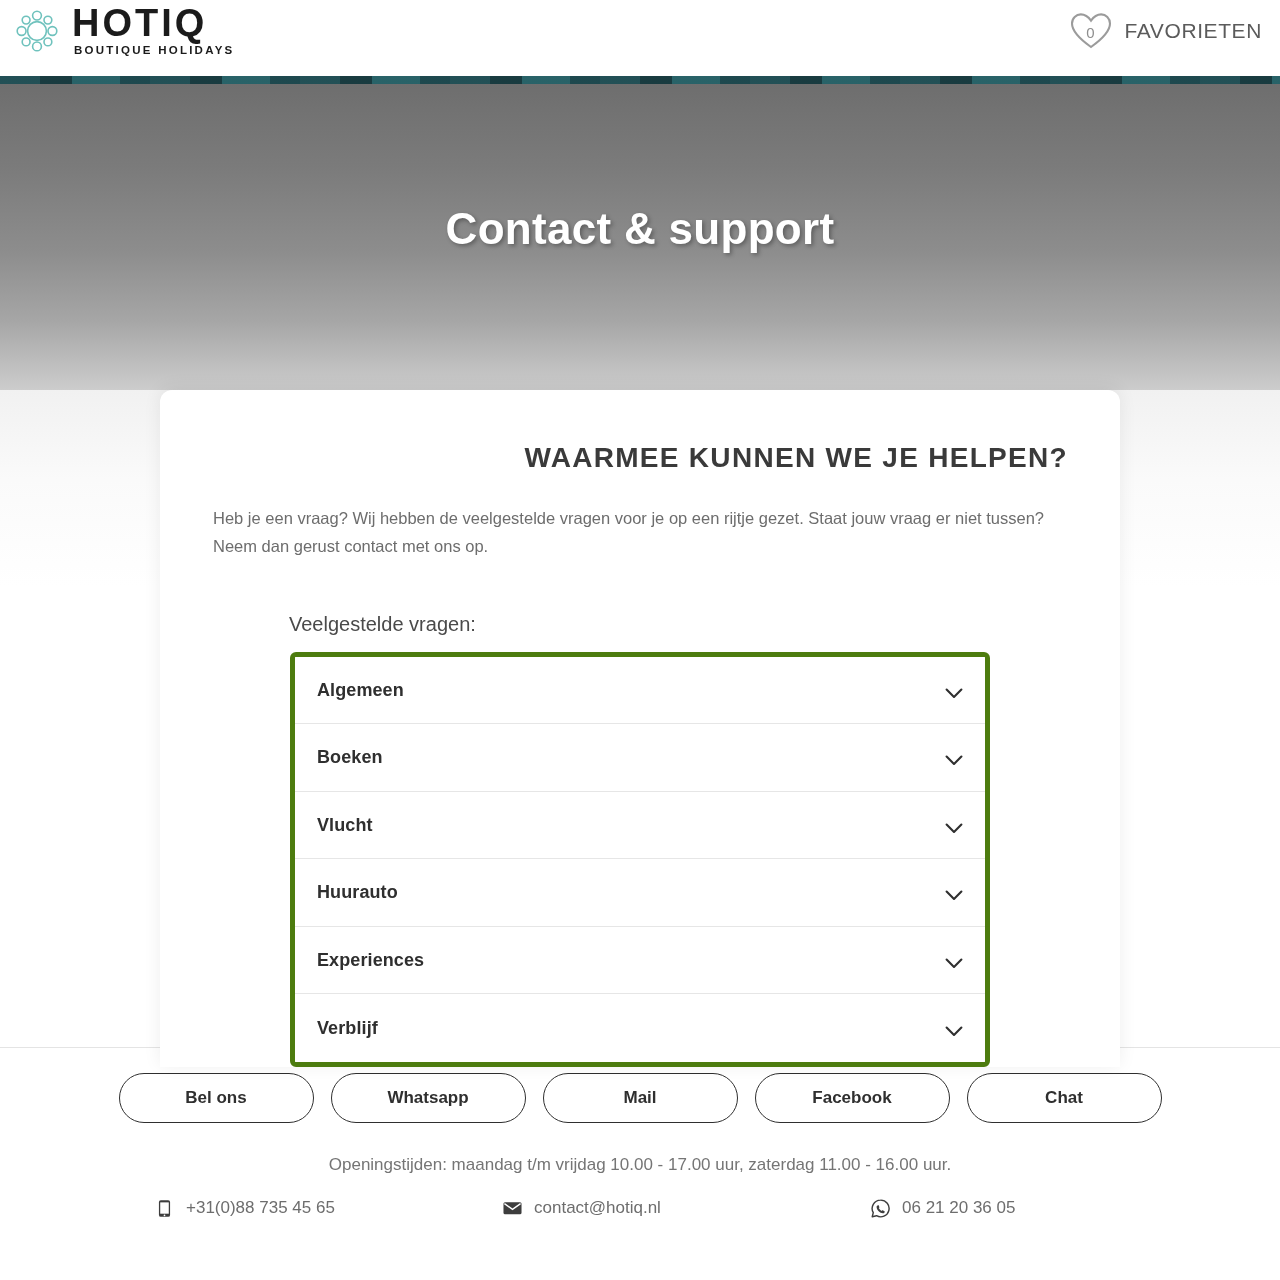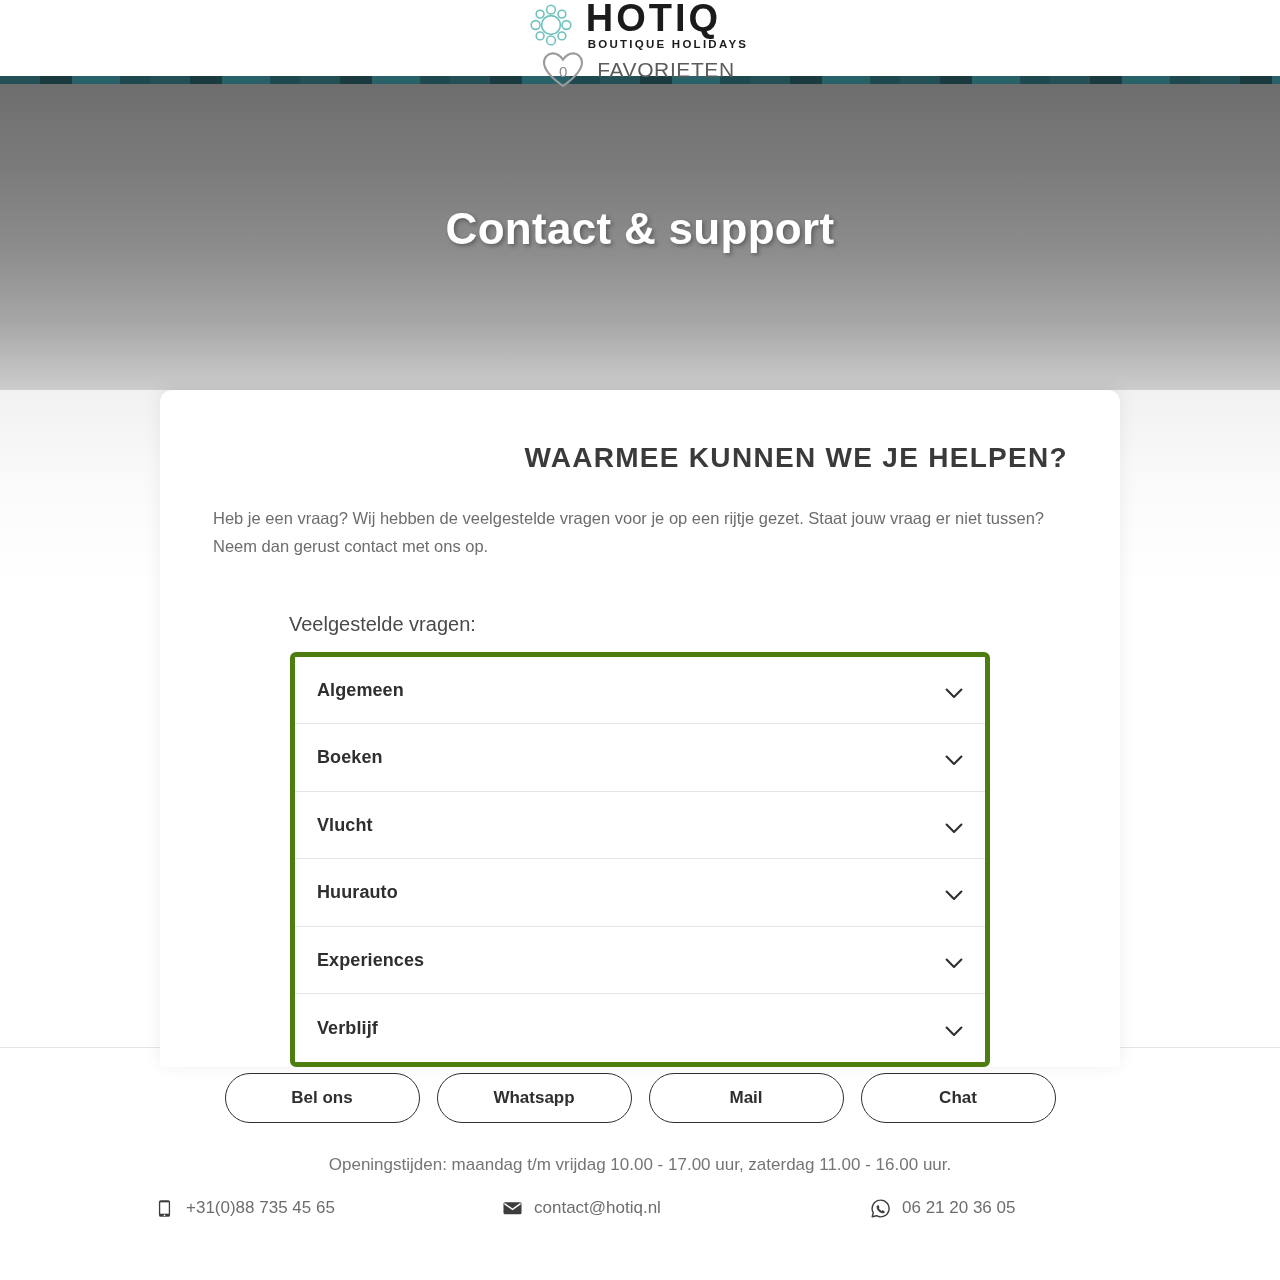--- a/index.html
+++ b/index.html
@@ -16,21 +16,20 @@
     position: absolute;
     top: 0; left: 0;
     width: 1280px;
     height: 61px;
     background: #ffffff;
     display: flex;
     align-items: center;
     justify-content: space-between;
     padding: 0 18px 0 14px;
     z-index: 40;
-    flex-direction: column;
   }
   .brand { display: flex; align-items: center; gap: 12px; }
   .brand-mark { width: 46px; height: 46px; flex: 0 0 46px; }
   .brand-words { display: flex; flex-direction: column; justify-content: center; }
   .brand-name {
     font-size: 38px;
     font-weight: bold;
     letter-spacing: 3px;
     line-height: 0.95;
     color: #1b1b1b;
@@ -361,20 +360,21 @@
   </div>
 </div>
 
 <div class="footer-sep"></div>
 <div class="footer">
 
   <div class="btn-row">
     <button class="pill">Bel ons</button>
     <button class="pill">Whatsapp</button>
     <button class="pill">Mail</button>
+    <button class="pill">Facebook</button>
     <button class="pill">Chat</button>
   </div>
 
   <div class="openhours">Openingstijden: maandag t/m vrijdag 10.00 - 17.00 uur, zaterdag 11.00 - 16.00 uur.</div>
 
   <div class="contact-row">
     <div class="contact-item ci-1">
       <span class="ci-icon">
         <svg viewBox="0 0 14 20" width="13" height="19" aria-hidden="true">
           <rect x="1" y="1" width="12" height="18" rx="2" fill="#3d3d3d"></rect>

